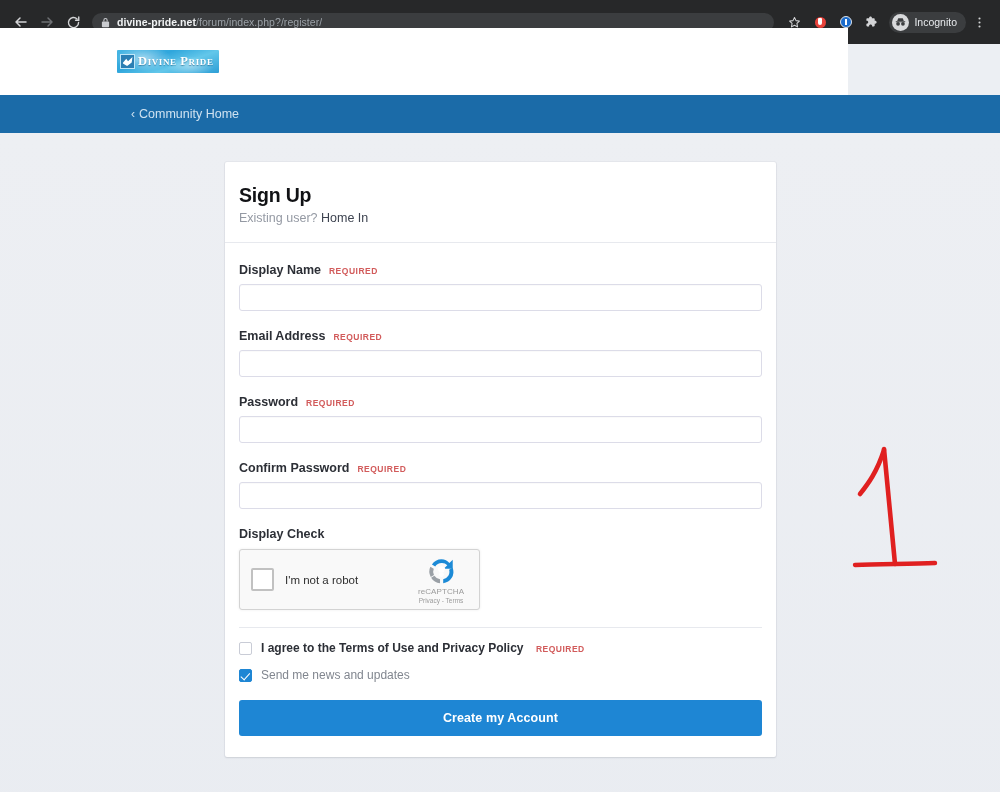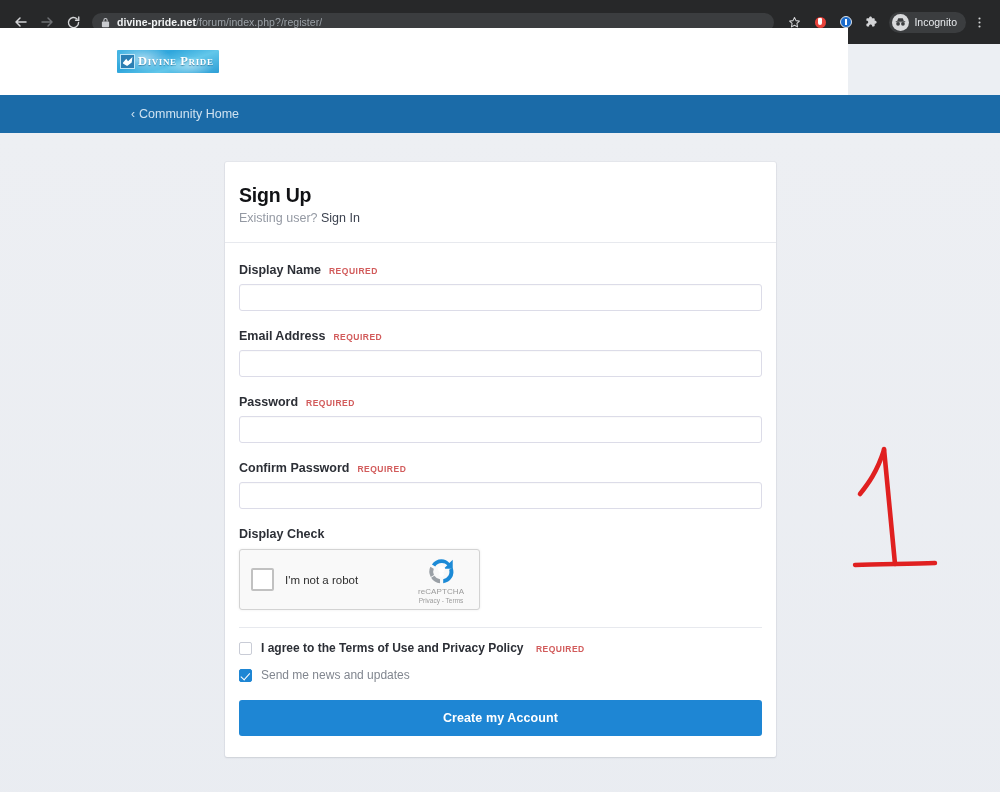--- a/index.html
+++ b/index.html
@@ -319,21 +319,21 @@
 </div>
 
 <div class="page">
 
   <div class="card">
 
     <div class="card-header">
       <div class="card-title">Sign Up</div>
       <div class="card-sub">
         <span>Existing user?</span>
-        <span class="signin">Sign In</span>
+        <span class="signin">Home In</span>
       </div>
     </div>
 
     <div class="card-body">
 
       <div class="field">
         <div class="field-label">
           <span class="lbl">Display Name</span>
           <span class="req">REQUIRED</span>
         </div>

